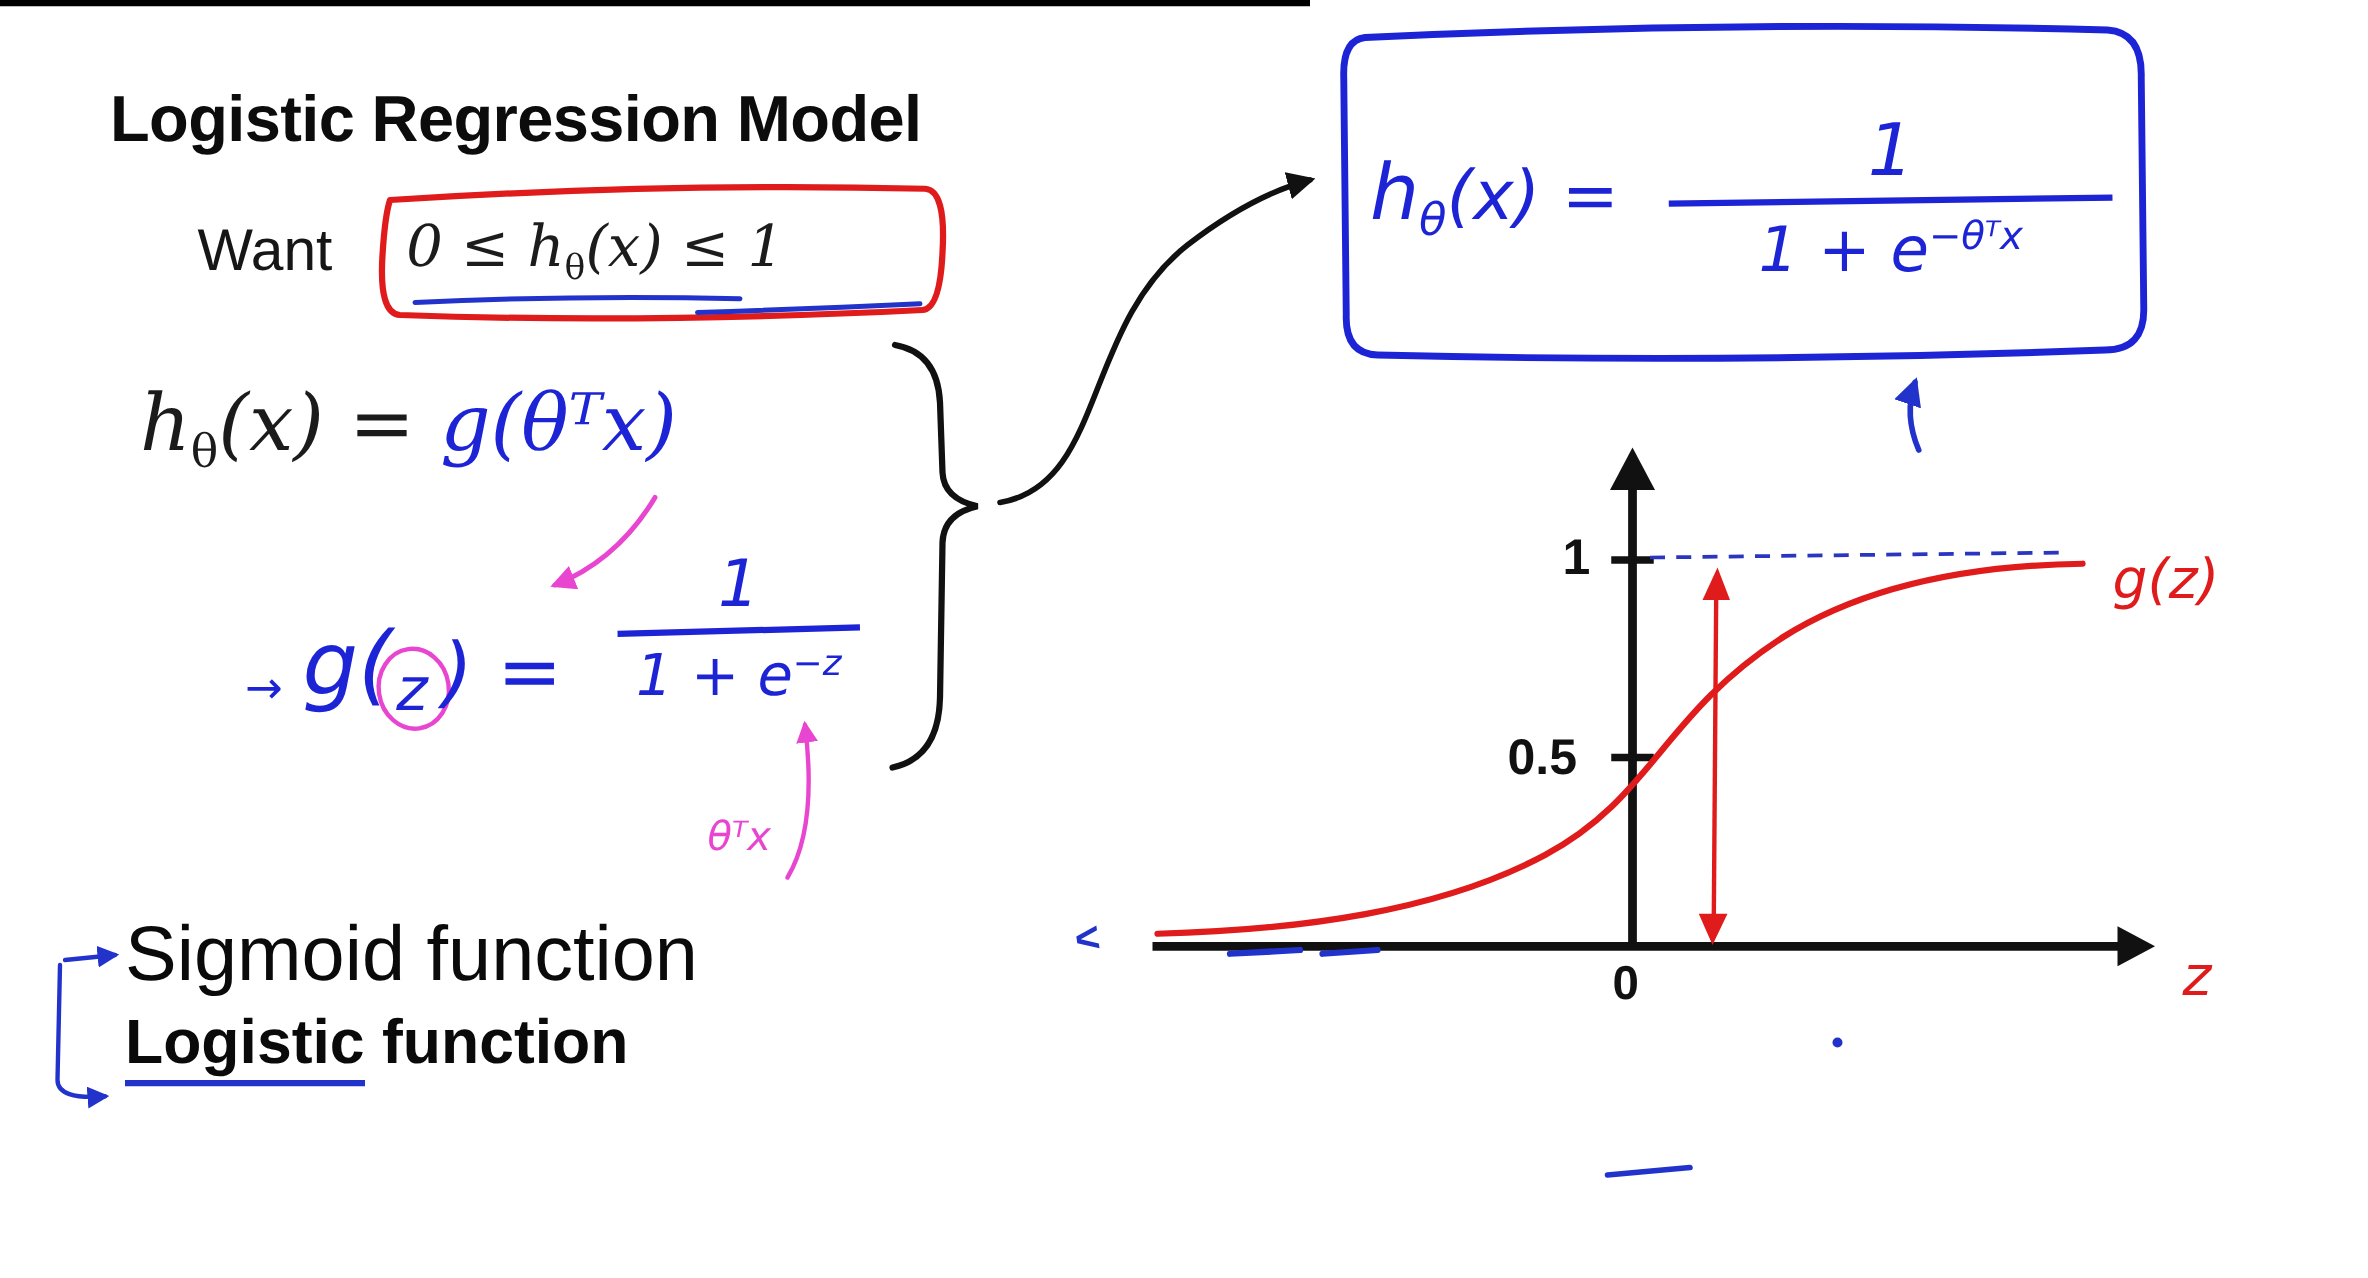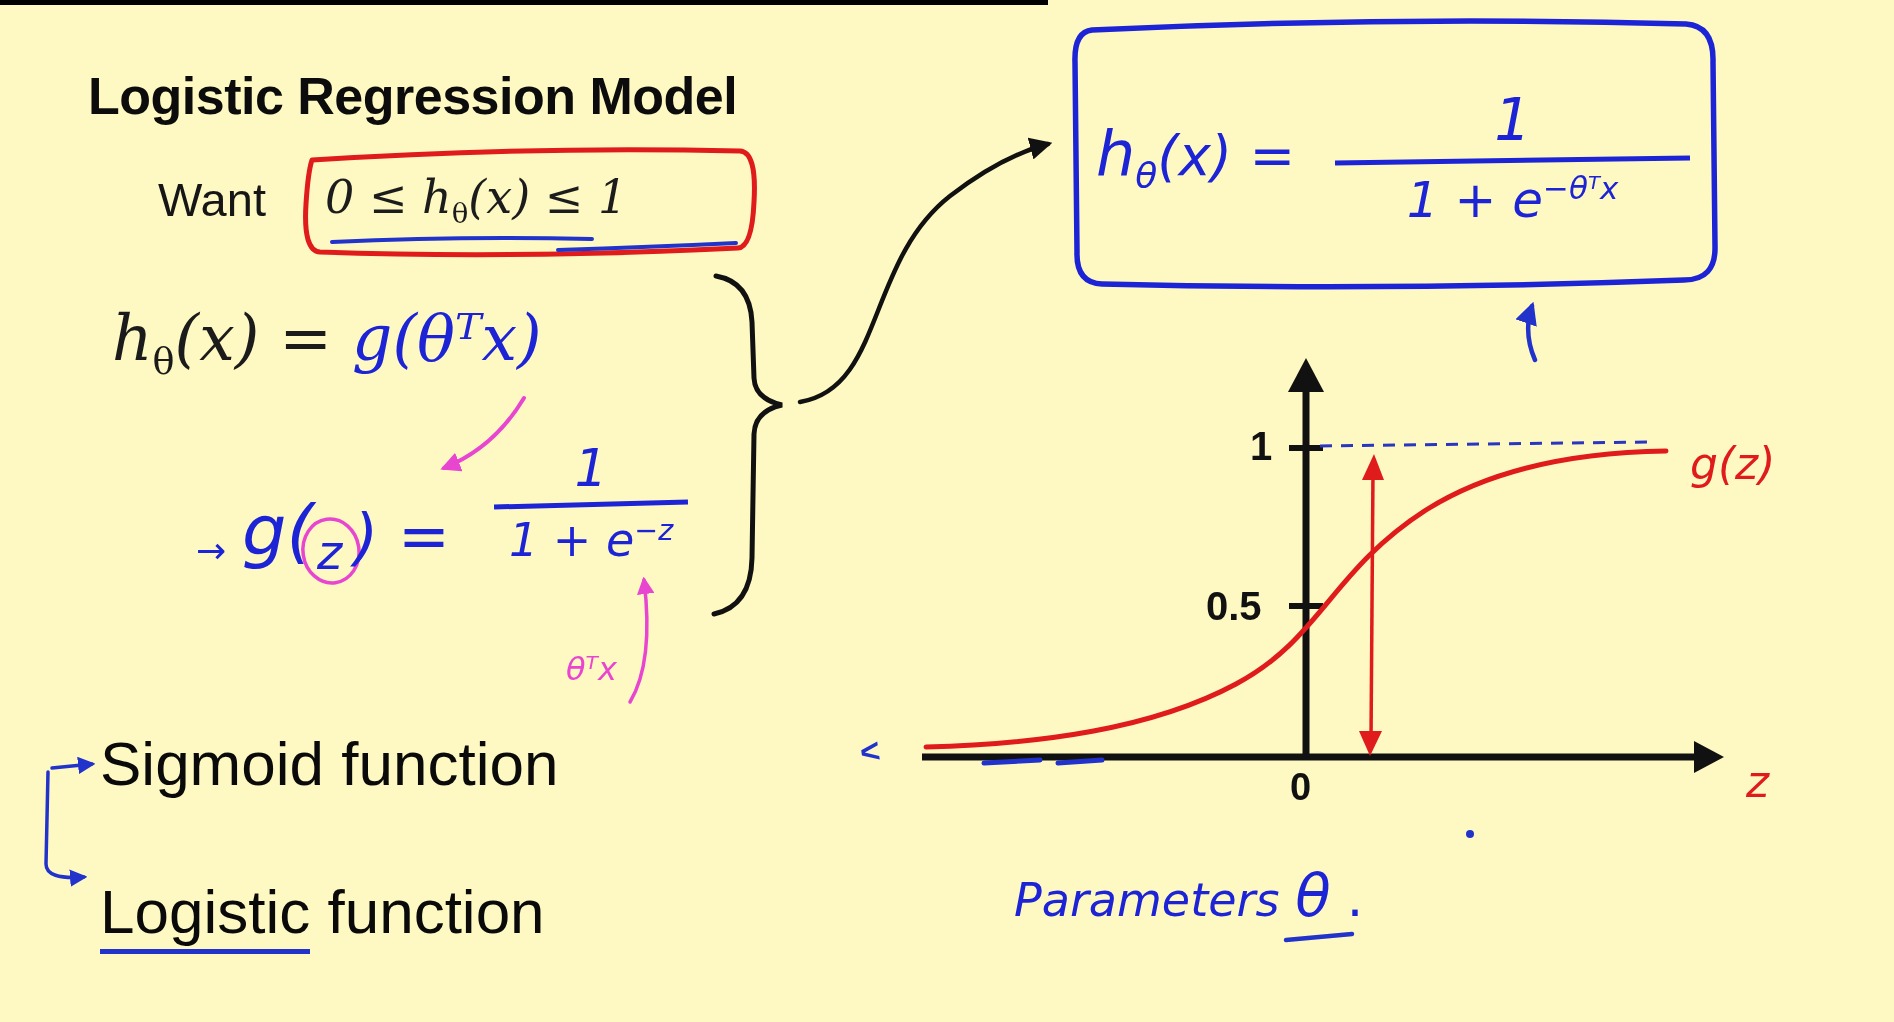--- a/index.html
+++ b/index.html
@@ -1,17 +1,17 @@
 <!DOCTYPE html>
 <html><head>
 <meta charset="utf-8">
 <style>
   html,body{margin:0;padding:0;background:#e8e8e8;}
   .slide{
-    position:relative;width:1894px;height:1022px;background:#fef9c3;overflow:hidden;
+    position:relative;width:1894px;height:1022px;background:#ffffff;overflow:hidden;
     font-family:"Liberation Sans",sans-serif;color:#111;
   }
   .abs{position:absolute;white-space:nowrap;}
   .ink{position:absolute;left:0;top:0;pointer-events:none;}
   .math{font-family:"DejaVu Serif",serif;font-style:italic;}
   .hand{font-family:"DejaVu Sans",sans-serif;font-style:italic;}
   .blue{color:#1d24d6;}
   .red{color:#e01b1b;}
   .pink{color:#e845d0;}
 
@@ -46,21 +46,21 @@
   .box-frac .den{font-size:50px;}
 
   .g-one{left:1250px;top:424px;font-size:40px;font-weight:600;}
   .g-half{left:1206px;top:584px;font-size:40px;font-weight:600;}
   .g-zero{left:1290px;top:766px;font-size:38px;font-weight:600;}
   .g-gz{left:1690px;top:438px;font-size:44px;}
   .g-z{left:1746px;top:756px;font-size:44px;}
   .g-left{left:860px;top:732px;font-size:34px;color:#2233cc;transform:rotate(-8deg);font-weight:600;}
 
   .term-sigmoid{left:100px;top:728px;font-size:62px;color:#0a0a0a;}
-  .term-logistic{left:100px;top:876px;font-size:62px;color:#0a0a0a;}
+  .term-logistic{left:100px;top:804px;font-size:50px;color:#0a0a0a;font-weight:bold;}
   .term-logistic .u{border-bottom:5px solid #2233cc;padding-bottom:3px;}
 
   .params{left:1014px;top:862px;display:flex;align-items:baseline;gap:16px;color:#1d24d6;}
   .p-word{font-size:46px;}
   .p-theta{font-size:58px;}
   .p-dot{font-size:52px;font-style:normal;}
 
   .top-edge{left:0;top:0;width:1048px;height:5px;background:#000;}
 </style>
 </head>
@@ -190,19 +190,14 @@
   <span class="abs g-one">1</span>
   <span class="abs g-half">0.5</span>
   <span class="abs g-zero">0</span>
   <span class="abs g-gz red hand">g(z)</span>
   <span class="abs g-z red hand">z</span>
   <span class="abs g-left">&lt;</span>
 
   <span class="abs term-sigmoid">Sigmoid function</span>
   <span class="abs term-logistic"><span class="u">Logistic</span><span> function</span></span>
 
-  <div class="abs params hand">
-    <span class="p-word">Parameters</span>
-    <span class="p-theta">θ</span>
-    <span class="p-dot">.</span>
-  </div>
 
 </div>
 
 </body></html>

